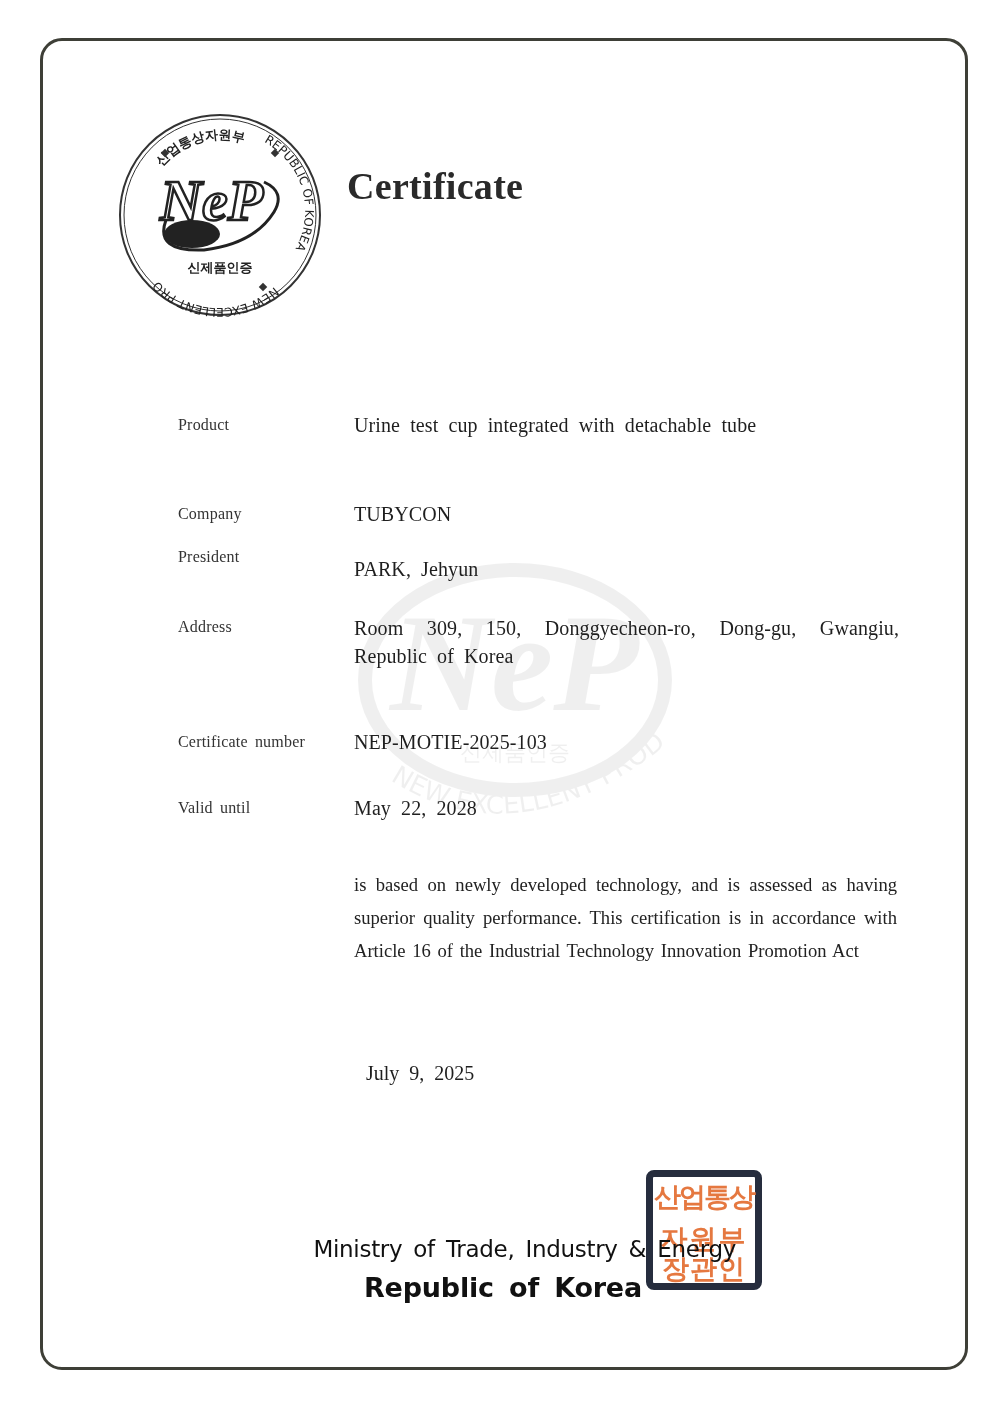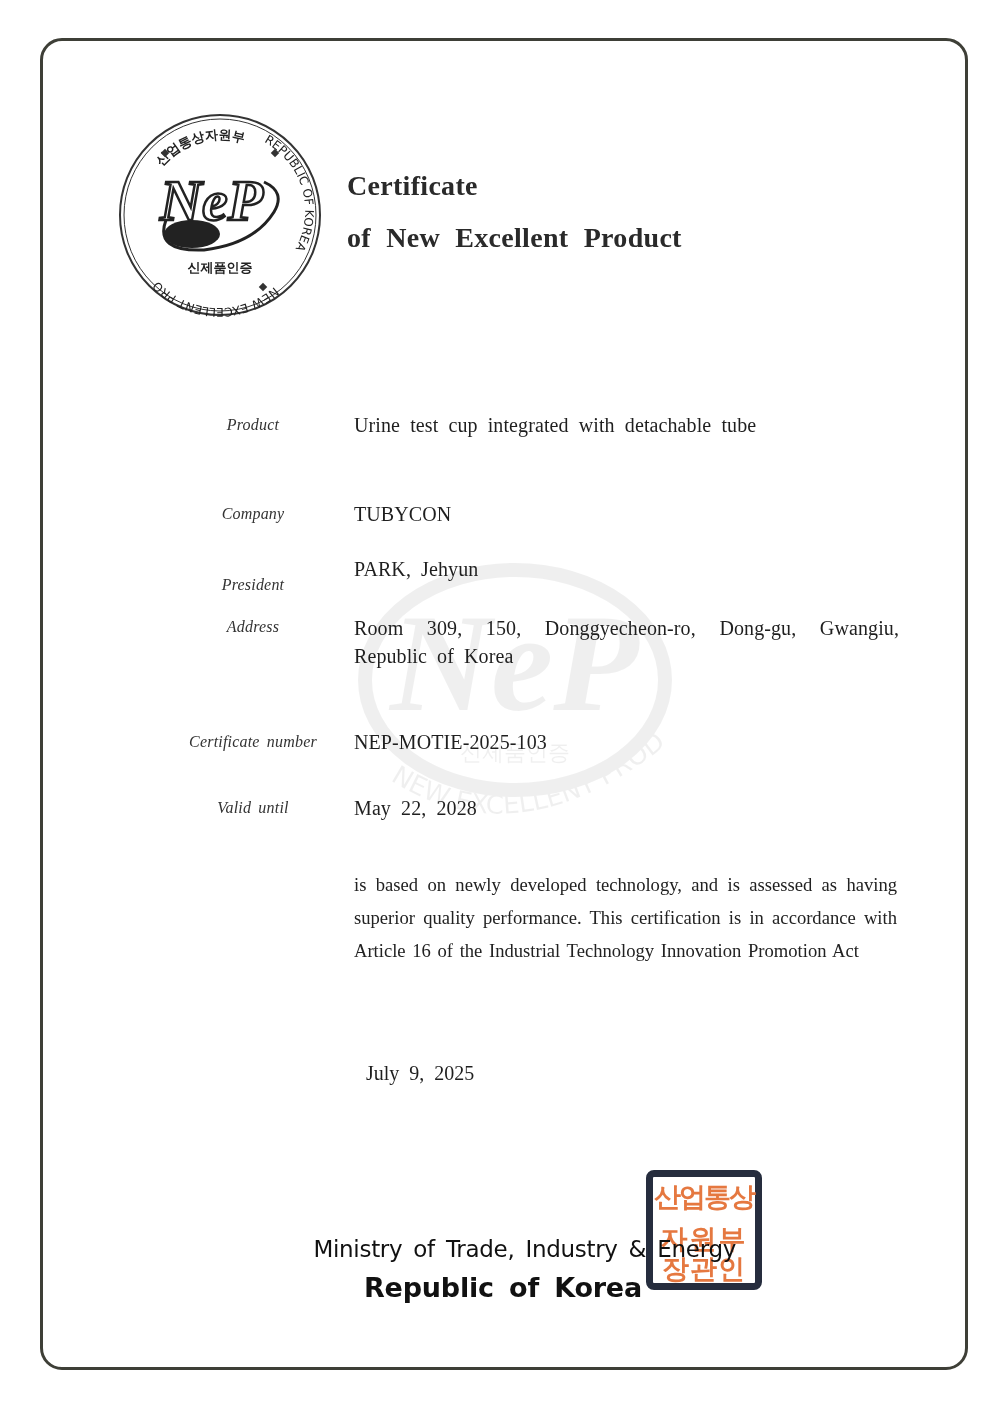--- a/index.html
+++ b/index.html
@@ -1,21 +1,21 @@
 <!DOCTYPE html>
 <html><head>
 <meta charset="utf-8">
 <style>
   html, body { margin: 0; padding: 0; background: #ffffff; }
   body { width: 1000px; height: 1417px; position: relative; overflow: hidden; font-family: "Liberation Serif", serif; color: #1e1e1e; }
   .frame { position: absolute; left: 40px; top: 38px; width: 928px; height: 1332px; border: 3px solid #3e3f37; border-radius: 22px; box-sizing: border-box; }
   .emblem { position: absolute; left: 114px; top: 112px; width: 212px; height: 206px; }
-  .title { position: absolute; left: 347px; top: 160px; font-family: "Liberation Serif", serif; font-weight: bold; font-size: 28px; line-height: 52px; color: #2a2a2a; letter-spacing: 0.3px; }
+  .title { position: absolute; left: 347px; top: 160px; font-family: "Liberation Serif", serif; font-weight: bold; font-size: 38px; line-height: 52px; color: #2a2a2a; letter-spacing: 0.3px; }
   .title .l2 { word-spacing: 8px; }
-  .label { position: absolute; width: 150px; left: 178px; text-align: center; font-style: italic; font-size: 16px; color: #333; letter-spacing: 0.2px; word-spacing: 3px; }
+  .label { position: absolute; width: 150px; left: 178px; text-align: left; font-size: 16px; color: #333; letter-spacing: 0.2px; word-spacing: 3px; }
   .value { position: absolute; left: 354px; font-size: 20px; color: #1f1f1f; word-spacing: 5px; letter-spacing: 0.1px; text-align: center; }
   .value.addr { width: 545px; line-height: 28px; text-align: justify; text-align-last: left; }
   .para { position: absolute; left: 354px; top: 868px; width: 543px; font-size: 18.6px; line-height: 33px; text-align: justify; color: #222; word-spacing: 2px; }
   .date { position: absolute; left: 354px; top: 1062px; font-size: 20px; word-spacing: 5px; color: #1f1f1f; margin-left: 12px; }
   .ministry { position: absolute; font-family: "DejaVu Sans", sans-serif; color: #111; white-space: nowrap; margin-top: 24px; }
   .ministry.l1 { right: 264px; top: 1212px; font-size: 23px; word-spacing: 4px; letter-spacing: -0.3px; }
   .ministry.l2 { right: 358px; top: 1248px; font-size: 27px; word-spacing: 6px; font-weight: bold; letter-spacing: -0.2px; }
   .seal { position: absolute; left: 646px; top: 1170px; width: 116px; height: 120px; border: 7px solid #0f172a; border-radius: 8px; box-sizing: border-box; opacity: 0.9; }
   .seal-row { position: absolute; left: 0; width: 100%; text-align: center; font-family: "DejaVu Sans", sans-serif; font-weight: bold; color: #e36a2c; font-size: 27px; letter-spacing: -2px; }
   .watermark { position: absolute; left: 350px; top: 560px; width: 330px; height: 290px; opacity: 0.06; }
@@ -55,30 +55,29 @@
   <rect x="158" y="38" width="6" height="6" fill="#333" transform="rotate(45 161 41)"></rect>
   <rect x="146" y="172" width="6" height="6" fill="#333" transform="rotate(45 149 175)"></rect>
   <path d="M 52 108 Q 40 140 90 138 Q 140 132 160 100 Q 172 80 150 70" fill="none" stroke="#222" stroke-width="3"></path>
   <ellipse cx="78" cy="122" rx="28" ry="14" fill="#222"></ellipse>
   <text x="46" y="108" font-family="Liberation Serif, serif" font-style="italic" font-weight="bold" font-size="58" fill="#fff" stroke="#222" stroke-width="2.5">NeP</text>
   <text x="106" y="160" text-anchor="middle" font-family="DejaVu Sans, sans-serif" font-size="13" font-weight="bold" fill="#222">신제품인증</text>
 </svg>
 
 <div class="title">
   <div>Certificate</div>
-  <div class="l2">of New Excellent Product</div>
 </div>
 
 <div class="label" style="top:416px">Product</div>
 <div class="value" style="top:414px">Urine test cup integrated with detachable tube</div>
 
 <div class="label" style="top:505px">Company</div>
 <div class="value" style="top:503px">TUBYCON</div>
 
-<div class="label" style="top:576px">President</div>
+<div class="label" style="top:548px">President</div>
 <div class="value" style="top:558px">PARK, Jehyun</div>
 
 <div class="label" style="top:618px">Address</div>
 <div class="value addr" style="top:614px">Room 309, 150, Donggyecheon-ro, Dong-gu, Gwangiu, Republic of Korea</div>
 
 <div class="label" style="top:733px">Certificate number</div>
 <div class="value" style="top:731px">NEP-MOTIE-2025-103</div>
 
 <div class="label" style="top:799px">Valid until</div>
 <div class="value" style="top:797px">May 22, 2028</div>

